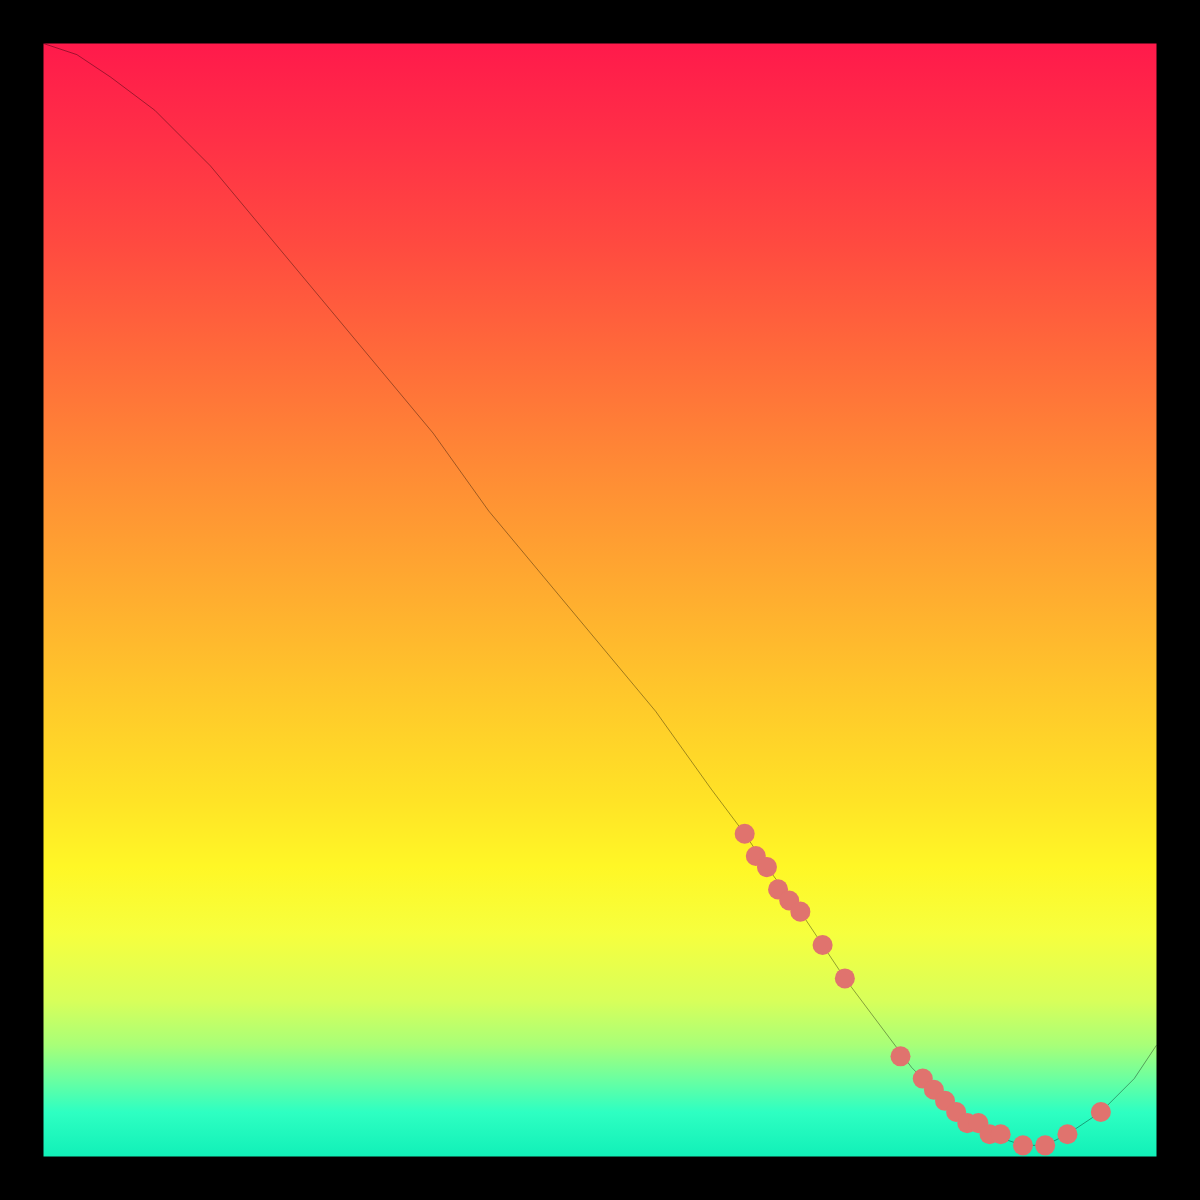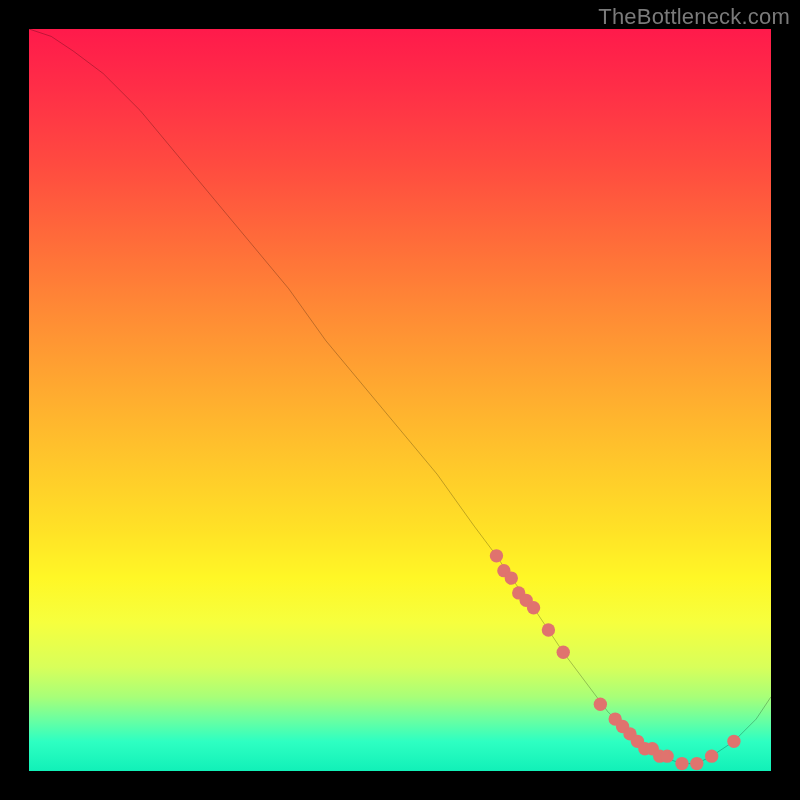--- a/index.html
+++ b/index.html
@@ -89,14 +89,13 @@
         <circle cx="84.00" cy="97.00" r="0.9" fill="#e0736e"></circle>
         <circle cx="85.00" cy="98.00" r="0.9" fill="#e0736e"></circle>
         <circle cx="86.00" cy="98.00" r="0.9" fill="#e0736e"></circle>
         <circle cx="88.00" cy="99.00" r="0.9" fill="#e0736e"></circle>
         <circle cx="90.00" cy="99.00" r="0.9" fill="#e0736e"></circle>
         <circle cx="92.00" cy="98.00" r="0.9" fill="#e0736e"></circle>
         <circle cx="95.00" cy="96.00" r="0.9" fill="#e0736e"></circle>
       </g>
   </svg>
 
-  <div class="watermark">TheBottleneck.com</div>
 </div>
 
 </body></html>

